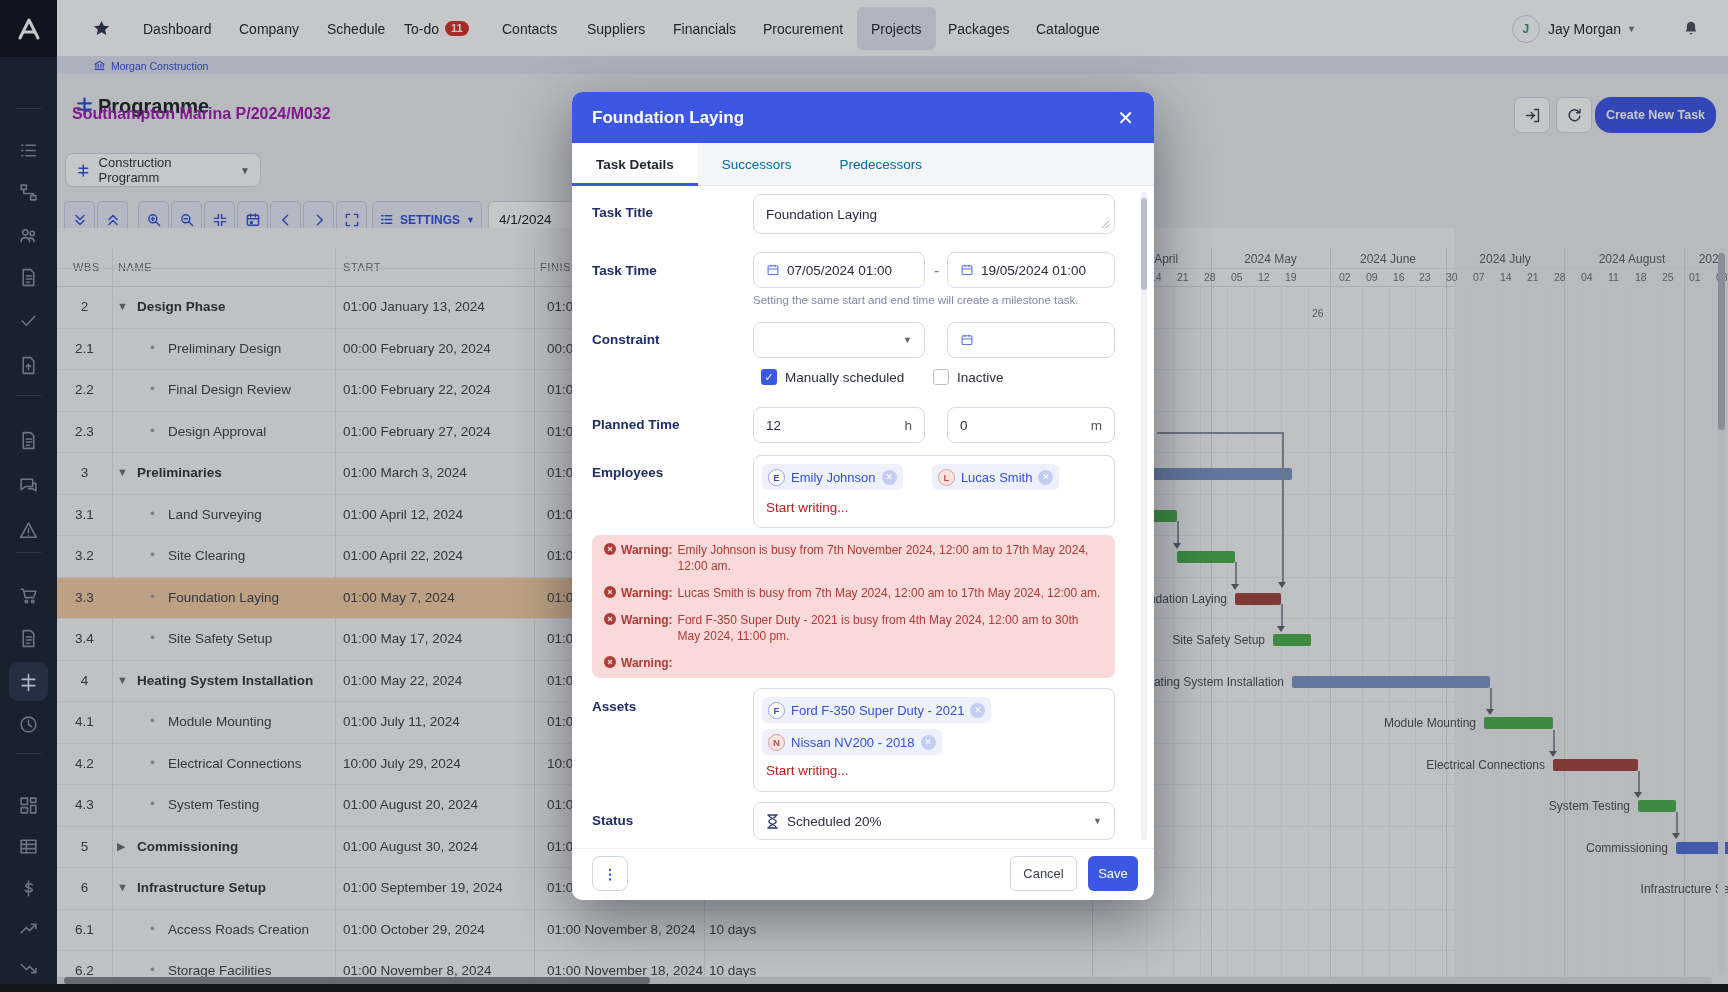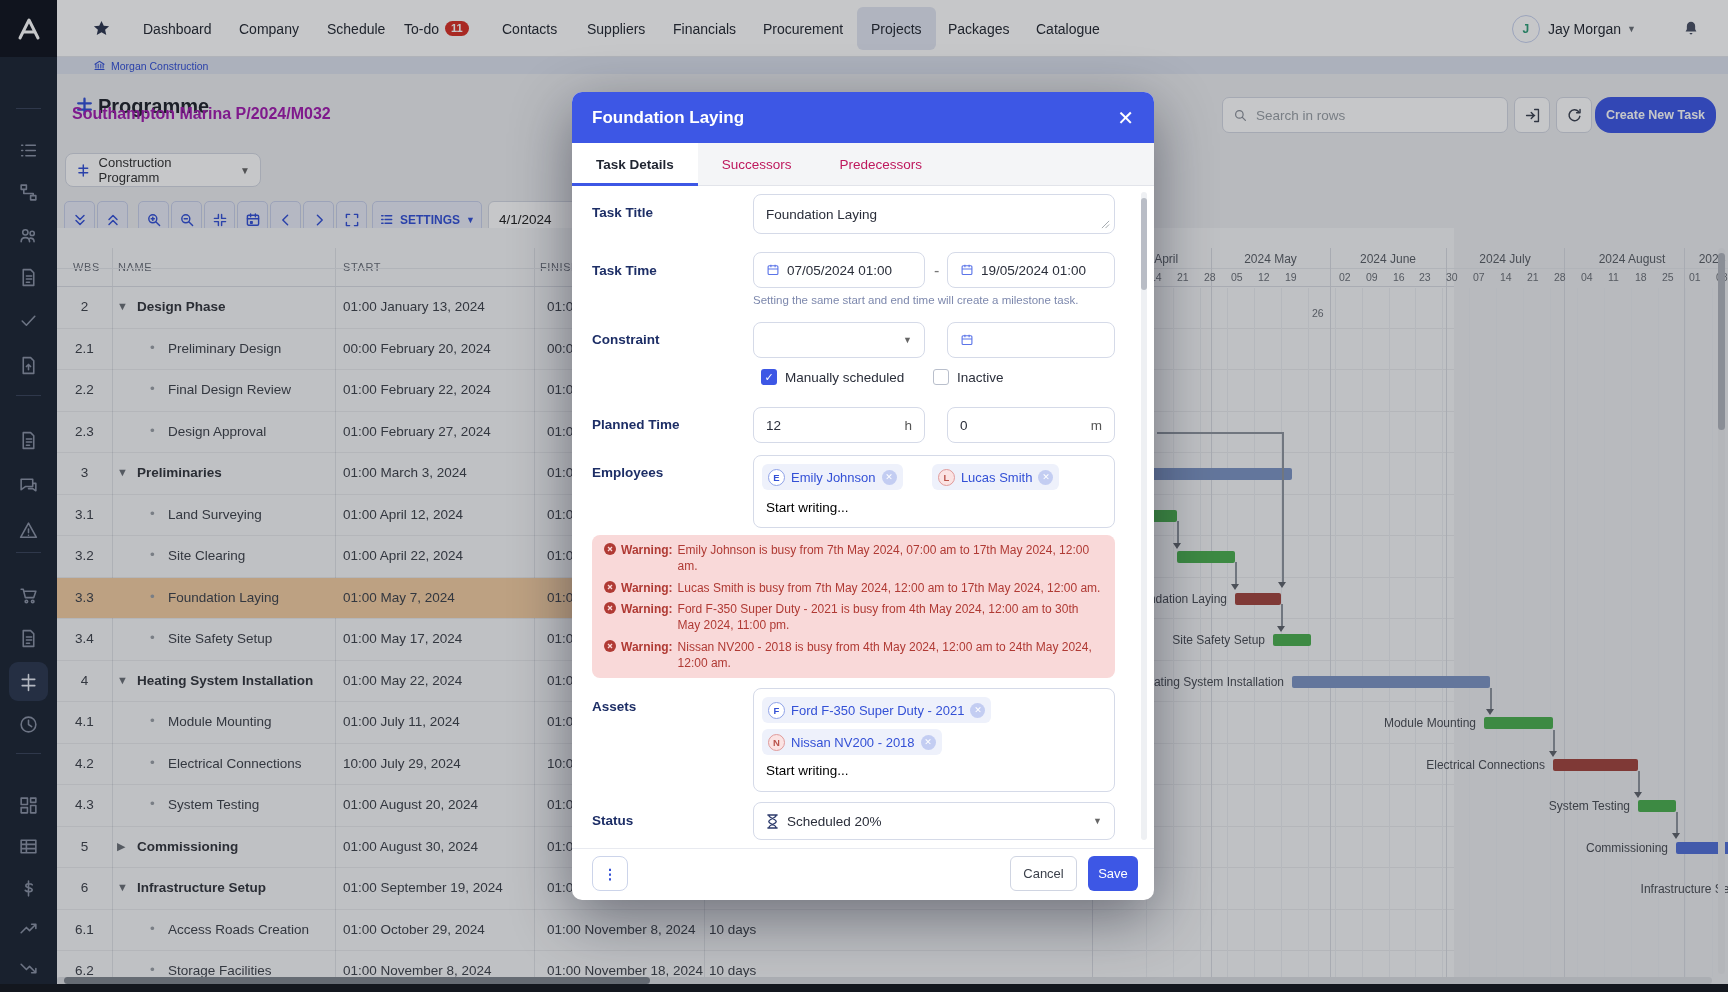--- a/index.html
+++ b/index.html
@@ -90,39 +90,39 @@
 
   
   #dim{position:absolute;inset:0;background:rgba(16,20,31,.24);pointer-events:none}
 
   
   #modal{position:absolute;left:572px;top:92px;width:582px;height:808px;background:#fff;border-radius:10px;box-shadow:0 18px 60px rgba(10,14,30,.45)}
   #m-head{position:absolute;left:0;top:0;width:100%;height:51px;background:var(--accent);border-radius:10px 10px 0 0;display:flex;align-items:center;padding:0 20px}
   #m-title{color:#fff;font-size:17px;font-weight:bold}
   #m-close{margin-left:auto;color:#fff;font-size:20px;line-height:1}
   #m-tabs{position:absolute;left:0;top:51px;width:100%;height:43px;background:#f4f5f7;border-bottom:1px solid #e2e4ea;display:flex}
-  .m-tab{height:43px;display:flex;align-items:center;padding:0 24px;font-size:13.5px;color:#be185d}
+  .m-tab{height:43px;display:flex;align-items:center;padding:0 24px;font-size:13.5px;color:#0369a1}
   .m-tab.on{background:#fff;font-weight:bold;color:#1f2430;box-shadow:inset 0 -3px 0 var(--accent)}
   .f-label{position:absolute;left:20px;font-size:13.5px;font-weight:bold;color:var(--navy-label);white-space:nowrap}
   .inp{position:absolute;background:#fff;border:1px solid #d5dae8;border-radius:8px;font-size:13.5px;color:#2a2e3a;display:flex;align-items:center;padding:0 12px;white-space:nowrap}
   .inp .cal{color:#5b74e8;margin-right:7px}
   .suffix{margin-left:auto;color:#555}
   #m-helper{position:absolute;left:181px;top:202px;font-size:11.5px;color:#7d88ad}
   .dash{position:absolute;left:362px;top:170px;color:#777}
   .cb{position:absolute;width:16px;height:16px;border-radius:3px}
   .cb.on{background:var(--accent);color:#fff;font-size:11px;text-align:center;line-height:16px}
   .cb.off{background:#fff;border:1.5px solid #b9bfcc}
   .cb-label{position:absolute;font-size:13.5px;color:#2a2e3a}
   .chipbox{position:absolute;left:181px;width:362px;background:#fff;border:1px solid #d5dae8;border-radius:8px}
   .chip{position:absolute;height:26px;background:#eef1fb;border-radius:6px;display:flex;align-items:center;gap:6px;padding:0 6px;font-size:13px;color:#3350d6;white-space:nowrap}
   .chip .av{width:17px;height:17px;border-radius:50%;font-size:9.5px;font-weight:bold;display:flex;align-items:center;justify-content:center}
   .av.blue{border:1px solid #8fa2e8;color:#3350d6;background:#fff}
   .av.red{border:1px solid #e09b9b;color:#b9524a;background:#fbe3e3}
   .chip .rm{width:15px;height:15px;border-radius:50%;background:#c3cdf2;color:#fff;font-size:9px;display:flex;align-items:center;justify-content:center}
-  .ph{position:absolute;font-size:13.5px;color:#000000}
+  .ph{position:absolute;font-size:13.5px;color:#b91c1c}
   #warnbox{position:absolute;left:20px;top:443px;width:523px;height:143px;background:var(--warnbg);border-radius:8px;padding:7px 12px;display:flex;flex-direction:column;justify-content:space-between}
   .warn{display:flex;gap:5px;font-size:12px;color:var(--warntx);line-height:1.35}
   .warn .wic{flex:0 0 12px;margin-top:1px}
   .warn b{white-space:nowrap;font-weight:bold}
   #m-foot{position:absolute;left:0;top:756px;width:100%;height:52px;border-top:1px solid #e8eaf0}
   #kebab{position:absolute;left:20px;top:764px;width:36px;height:35px;border:1px solid #ccd4ea;border-radius:8px;color:#3350d6;display:flex;align-items:center;justify-content:center;font-size:14px;letter-spacing:0;font-weight:bold}
   #cancelbtn{position:absolute;left:438px;top:764px;width:67px;height:35px;background:#fff;border:1px solid #d0d5e2;border-radius:6px;font-size:13px;color:#3a3f4a;display:flex;align-items:center;justify-content:center}
   #savebtn{position:absolute;left:516px;top:764px;width:50px;height:35px;background:var(--accent);border-radius:6px;font-size:13px;color:#fff;display:flex;align-items:center;justify-content:center}
   #m-scroll{position:absolute;right:7px;top:100px;width:6px;height:648px;background:#eef0f3;border-radius:3px}
   #m-thumb{position:absolute;left:0;top:6px;width:6px;height:92px;background:#b9bdc6;border-radius:3px}
@@ -351,27 +351,20 @@
       <svg width="15" height="15" viewBox="0 0 20 20">
           <path d="M3.5 5h2M8 5h9M3.5 10h2M8 10h9M3.5 15h2M8 15h9" stroke="currentColor" stroke-width="1.7" fill="none" stroke-linecap="round"></path>
         </svg>
       <span>SETTINGS</span>
       <span style="font-size:9px">▼</span>
     </div>
     <div id="datefield">
         <span>4/1/2024</span>
       </div>
 
-    <div id="search">
-      <svg width="15" height="15" viewBox="0 0 20 20">
-          <circle cx="8.5" cy="8.5" r="5" stroke="#8a8f98" stroke-width="1.6" fill="none"></circle>
-          <path d="M12.5 12.5l4 4" stroke="#8a8f98" stroke-width="1.6" stroke-linecap="round"></path>
-        </svg>
-      <span>Search in rows</span>
-    </div>
     <div class="sqbtn" style="left:1514px">
       <svg width="17" height="17" viewBox="0 0 20 20">
           <path d="M12.5 3h4.5v14h-4.5M3 10h9.5M8.5 6.5L12 10l-3.5 3.5" stroke="currentColor" stroke-width="1.6" fill="none" stroke-linecap="round" stroke-linejoin="round"></path>
         </svg>
     </div>
     <div class="sqbtn" style="left:1556px">
       <svg width="17" height="17" viewBox="0 0 20 20">
           <path d="M16.3 11a6.4 6.4 0 1 1-1.5-5.6" stroke="currentColor" stroke-width="1.7" fill="none" stroke-linecap="round"></path>
           <path d="M16.5 2.8v4h-4" stroke="currentColor" stroke-width="1.7" fill="none" stroke-linecap="round" stroke-linejoin="round"></path>
         </svg>
@@ -709,21 +702,21 @@
 
     <div id="warnbox">
         <div class="warn">
           <span class="wic">
             <svg width="12" height="12" viewBox="0 0 12 12">
               <circle cx="6" cy="6" r="6" fill="#b03a34"></circle>
               <path d="M4 4l4 4M8 4l-4 4" stroke="#f9d9d9" stroke-width="1.3"></path>
             </svg>
           </span>
           <b>Warning:</b>
-          <span>Emily Johnson is busy from 7th May 2024, 07:00 am to 17th May 2024, 12:00 am.</span>
+          <span>Emily Johnson is busy from 7th November 2024, 12:00 am to 17th May 2024, 12:00 am.</span>
         </div>
         <div class="warn">
           <span class="wic">
             <svg width="12" height="12" viewBox="0 0 12 12">
               <circle cx="6" cy="6" r="6" fill="#b03a34"></circle>
               <path d="M4 4l4 4M8 4l-4 4" stroke="#f9d9d9" stroke-width="1.3"></path>
             </svg>
           </span>
           <b>Warning:</b>
           <span>Lucas Smith is busy from 7th May 2024, 12:00 am to 17th May 2024, 12:00 am.</span>
@@ -739,21 +732,20 @@
           <span>Ford F-350 Super Duty - 2021 is busy from 4th May 2024, 12:00 am to 30th May 2024, 11:00 pm.</span>
         </div>
         <div class="warn">
           <span class="wic">
             <svg width="12" height="12" viewBox="0 0 12 12">
               <circle cx="6" cy="6" r="6" fill="#b03a34"></circle>
               <path d="M4 4l4 4M8 4l-4 4" stroke="#f9d9d9" stroke-width="1.3"></path>
             </svg>
           </span>
           <b>Warning:</b>
-          <span>Nissan NV200 - 2018 is busy from 4th May 2024, 12:00 am to 24th May 2024, 12:00 am.</span>
         </div>
       </div>
 
     <div class="f-label" style="top:607px">Assets</div>
     <div class="chipbox" style="top:596px;height:104px">
       <div id="asset-chips">
           <div class="chip" style="left: 8px; top: 8px;">
             <span class="av blue">F</span>
             <span>Ford F-350 Super Duty - 2021</span>
             <span class="rm">✕</span>

